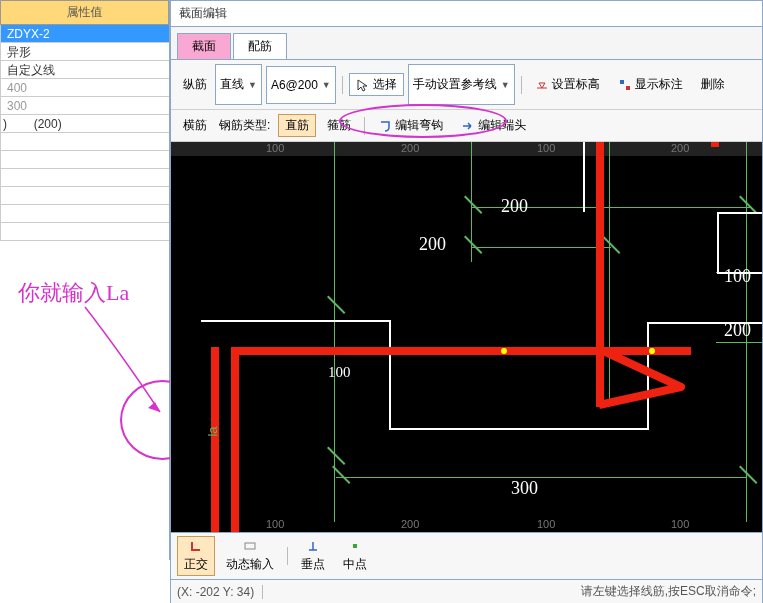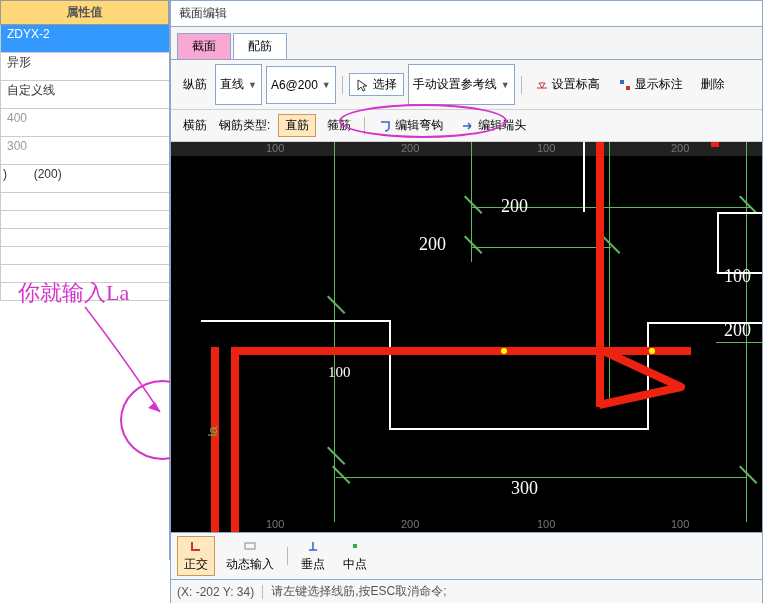--- a/index.html
+++ b/index.html
@@ -1,19 +1,19 @@
 <!DOCTYPE html>
 <html><head>
 <meta charset="utf-8">
 <style>
 * { box-sizing: border-box; margin: 0; padding: 0; }
 body { font-family: "Microsoft YaHei", sans-serif; font-size: 12px; background: #fff; width: 763px; height: 603px; position: relative; overflow: hidden; }
 .left-panel { position: absolute; left: 0; top: 0; width: 170px; height: 560px; border-right: 1px solid #8ba8c8; }
-.left-header { background: #ffd87a; text-align: center; padding: 3px 0; border: 1px solid #999; font-weight: bold; color: #555; }
-.left-row { padding: 2px 6px; border-bottom: 1px solid #ccc; height: 28px; line-height: 15px; color: #333; border-left: 1px solid #ccc; }
+.left-header { background: #ffd87a; text-align: center; padding: 3px 0; border: 1px solid #999; font-weight: normal; color: #555; }
+.left-row { padding: 2px 6px; border-bottom: 1px solid #ccc; height: 18px; line-height: 15px; color: #333; border-left: 1px solid #ccc; }
 .left-row.sel { background: #3399ff; color: #fff; }
 .left-row.gray { color: #999; }
 .left-row.paren { padding-left: 2px; }
 .left-spacer { height: 18px; border-bottom: 1px solid #ccc; border-left: 1px solid #ccc; }
 .right-panel { position: absolute; left: 170px; top: 0; right: 0; bottom: 0; border: 1px solid #8ba8c8; }
 .window-title { background: #fff; padding: 4px 8px; color: #333; border-bottom: 1px solid #8ba8c8; }
 .tabs { display: flex; border-bottom: 1px solid #8ba8c8; background: #f5f5f5; padding: 6px 6px 0; gap: 2px; }
 .tab { padding: 4px 14px; border: 1px solid #8ba8c8; border-bottom: none; background: #f9a8d4; cursor: pointer; }
 .tab.active { background: #fff; }
 .toolbar1, .toolbar2 { display: flex; align-items: center; padding: 4px 8px; gap: 4px; border-bottom: 1px solid #d0d0d0; background: #f7f7f7; }
@@ -29,21 +29,21 @@
 .ruler-h { position: absolute; top: 0; left: 0; right: 0; height: 14px; background: #222; display: flex; }
 .ruler-tick { position: absolute; color: #777; font-size: 11px; top: 0; }
 .dim-text { position: absolute; color: #fff; font-family: serif; font-size: 18px; }
 .dim-100 { position: absolute; color: #fff; font-family: serif; font-size: 15px; }
 .green-line { position: absolute; background: #5fb75f; }
 .white-line { position: absolute; background: #fff; }
 .red-line { position: absolute; background: #e21; }
 .bottom-toolbar { display: flex; align-items: center; padding: 3px 6px; gap: 4px; border-top: 1px solid #8ba8c8; background: #f7f7f7; }
 .bottom-btn { padding: 2px 6px; border: 1px solid transparent; cursor: pointer; display: flex; align-items: center; gap: 3px; flex-direction: column; }
 .bottom-btn.active { border: 1px solid #cc9955; background: #ffe8c0; }
-.status-bar { display: flex; align-items: center; padding: 3px 6px; gap: 8px; border-top: 1px solid #8ba8c8; background: #f7f7f7; color: #555; }
+.status-bar { display: flex; align-items: center; padding: 3px 6px; gap: 8px; border-top: 1px solid #8ba8c8; background: #f7f7f7; color: #555; justify-content: space-between; }
 .coord { border-right: 1px solid #bbb; padding-right: 8px; }
 .annotation { position: absolute; left: 18px; top: 278px; font-family: "STKaiti","KaiTi",serif; font-size: 22px; color: #d633cc; }
 .magenta-circle { position: absolute; border-radius: 50%; border: 2px solid #d633cc; }
 .green-diag { position: absolute; width: 2px; background: #5fb75f; transform-origin: top left; }
 </style>
 </head>
 <body>
 
 <div class="left-panel">
   <div class="left-header">属性值</div>

